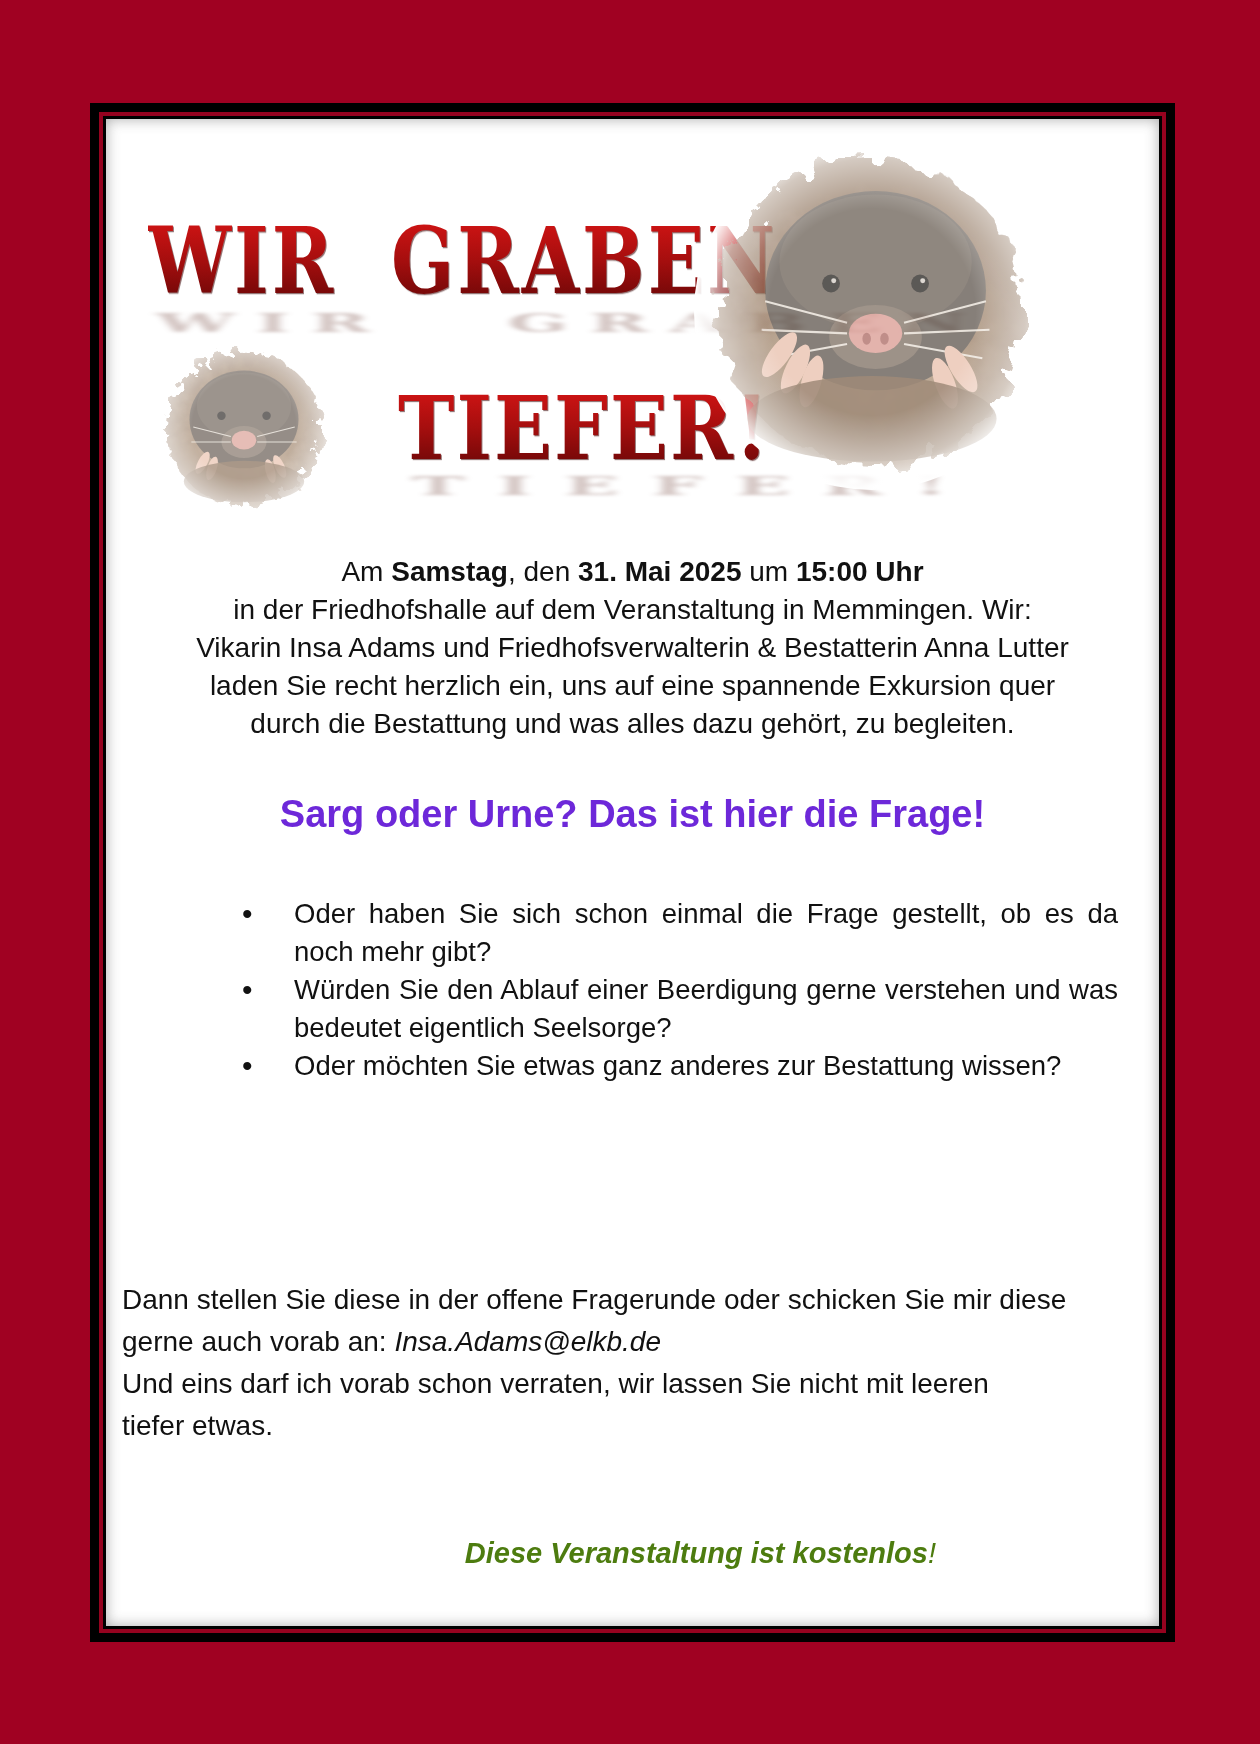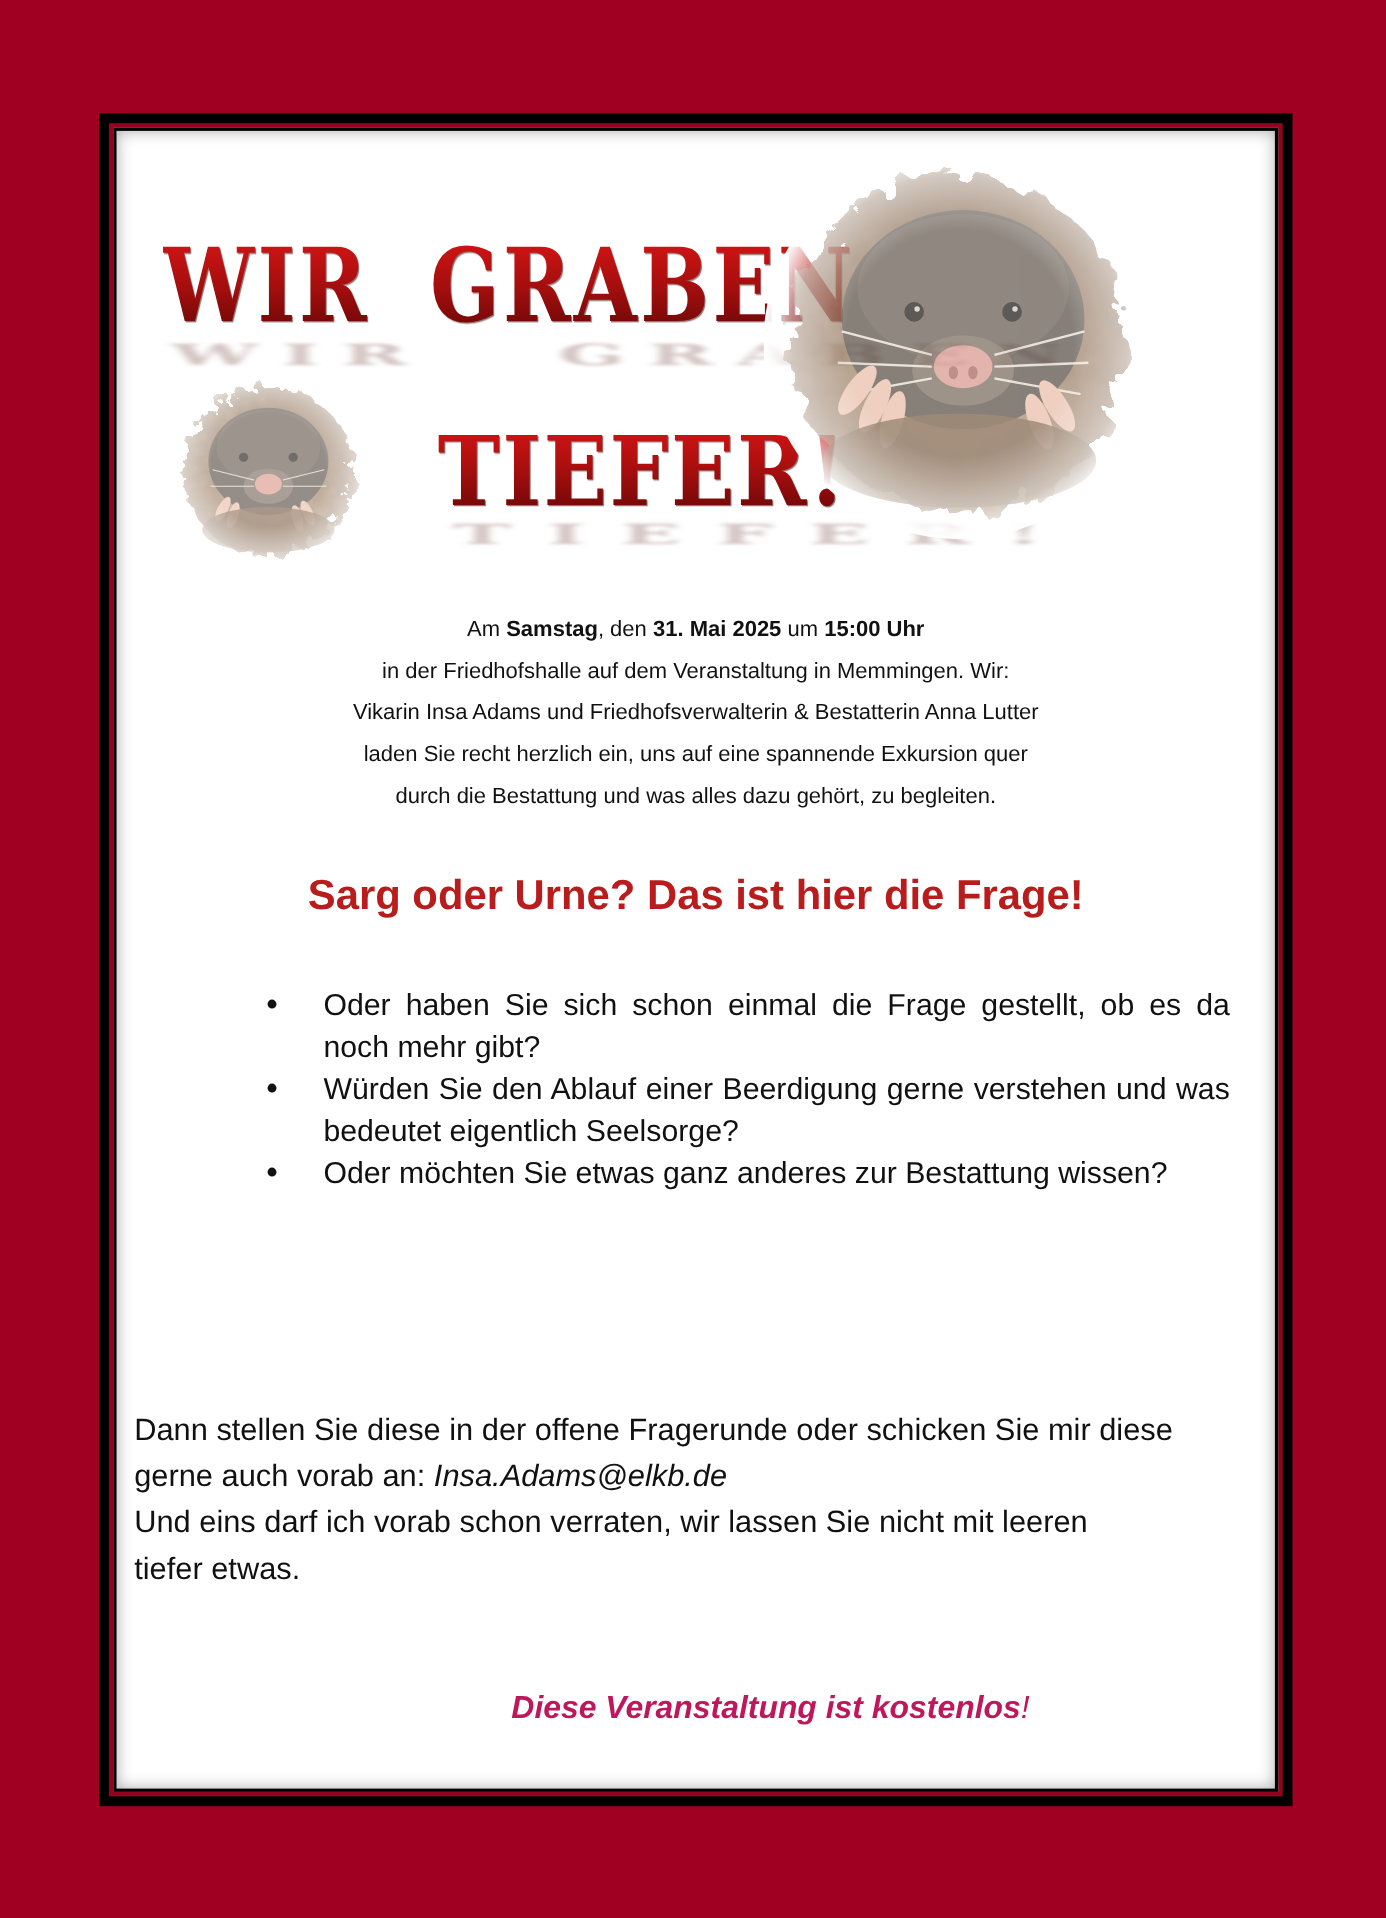--- a/index.html
+++ b/index.html
@@ -53,28 +53,28 @@
   .ghost-1 { left:50px; top:188px; font-size:70px; letter-spacing:22px; word-spacing:70px; transform:scaleY(.38); }
   .ghost-2 { left:306px; top:352px; font-size:70px; letter-spacing:34px; transform:scaleY(.36); }
 
   .mole { position:absolute; }
   .mole-left  { left:40px;  top:214px; width:196px; height:188px; }
   .mole-right { left:588px; top:10px;  width:356px; height:366px; }
 
   
   .intro {
     position:absolute; left:0; top:434px; width:100%;
-    text-align:center; font-size:20px; line-height:38px; color:#111;
+    text-align:center; font-size:28px; line-height:38px; color:#111;
   }
   .intro b { font-weight:bold; }
 
   
   .heading {
     position:absolute; left:0; top:674px; width:100%;
-    text-align:center; font-size:38px; font-weight:bold; color:#b91c1c;
+    text-align:center; font-size:38px; font-weight:bold; color:#6d28d9;
   }
 
   
   .bullets {
     position:absolute; left:132px; top:776px; width:880px;
     list-style:none; font-size:27.5px; line-height:38px; color:#111;
   }
   .bullets li { position:relative; padding-left:56px; text-align:justify; }
   .bullets li::before {
     content:"\2022";
@@ -85,21 +85,21 @@
   
   .closing {
     position:absolute; left:16px; top:1160px; width:992px;
     font-size:28px; line-height:42px; color:#111;
   }
   .closing .email { font-style:italic; }
 
   
   .footer {
     position:absolute; left:0; top:1418px; width:830px;
-    text-align:right; font-size:29px; color:#be185d;
+    text-align:right; font-size:29px; color:#4d7c0f;
   }
   .footer .bold-it { font-weight:bold; font-style:italic; }
   .footer .mark { font-style:italic; font-weight:normal; }
 </style>
 </head>
 <body>
 
 <div class="canvas">
   <div class="frame-outer">
     <div class="frame-red">

